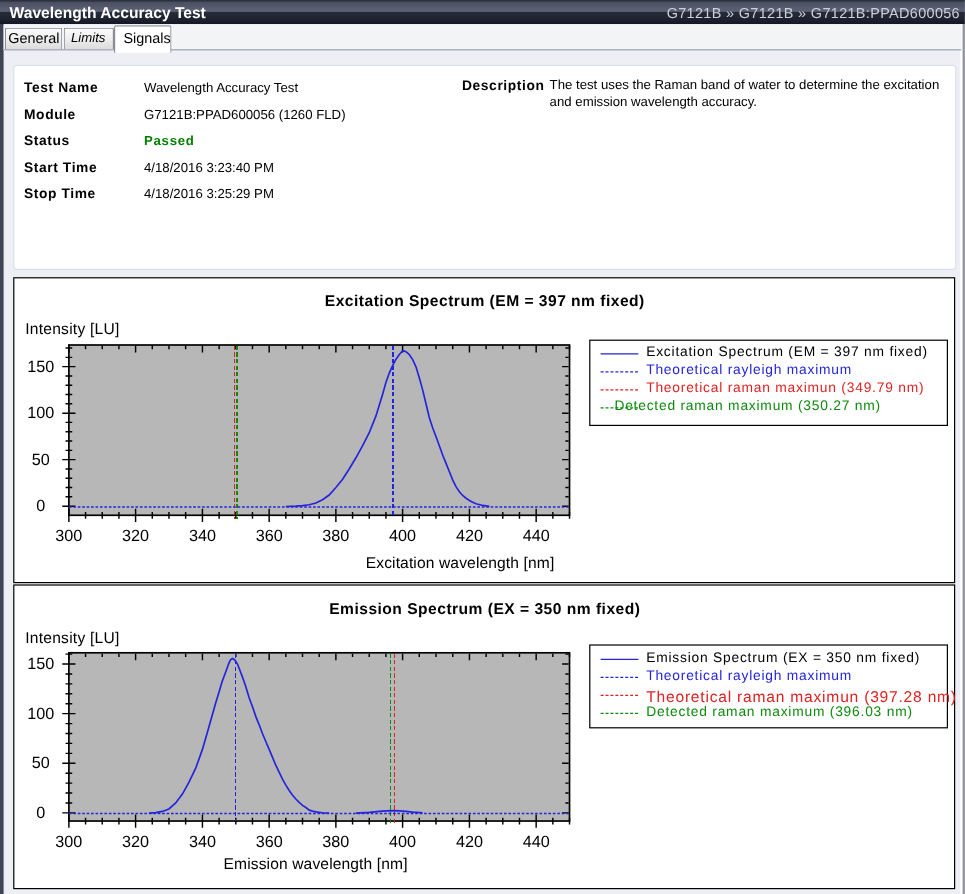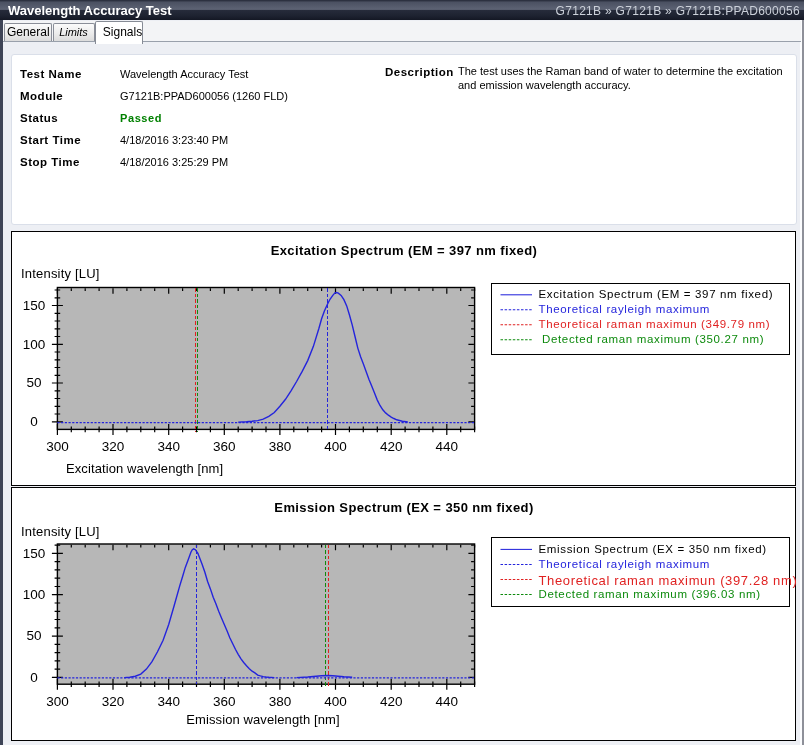--- a/index.html
+++ b/index.html
@@ -72,29 +72,29 @@
       <text x="335.5" y="705.5" font-size="13.5px" text-anchor="middle" fill="#000">400</text>
       <text x="391.2" y="705.5" font-size="13.5px" text-anchor="middle" fill="#000">420</text>
       <text x="446.8" y="705.5" font-size="13.5px" text-anchor="middle" fill="#000">440</text>
       <text x="34" y="681.7" font-size="13.5px" text-anchor="middle" fill="#000">0</text>
       <text x="34" y="640.4" font-size="13.5px" text-anchor="middle" fill="#000">50</text>
       <text x="34" y="599.0" font-size="13.5px" text-anchor="middle" fill="#000">100</text>
       <text x="34" y="557.7" font-size="13.5px" text-anchor="middle" fill="#000">150</text>
     </svg>
  <div class="abs" style="left:14px;top:243px;width:780px;text-align:center;font-size:13px;letter-spacing:0.4px;font-weight:bold;color:#000;">Excitation Spectrum (EM = 397 nm fixed)</div>
  <div class="abs" style="left:21px;top:265.5px;font-size:13px;letter-spacing:0.2px;color:#000;">Intensity [LU]</div>
- <div class="abs" style="left:66px;top:461px;width:418px;text-align:left;font-size:13px;letter-spacing:0.1px;color:#000;">Excitation wavelength [nm]</div>
+ <div class="abs" style="left:44px;top:461px;width:418px;text-align:right;font-size:13px;letter-spacing:0.1px;color:#000;">Excitation wavelength [nm]</div>
  <div class="abs" style="left:14px;top:499.5px;width:780px;text-align:center;font-size:13px;letter-spacing:0.4px;font-weight:bold;color:#000;">Emission Spectrum (EX = 350 nm fixed)</div>
  <div class="abs" style="left:21px;top:524px;font-size:13px;letter-spacing:0.2px;color:#000;">Intensity [LU]</div>
  <div class="abs" style="left:54px;top:712px;width:418px;text-align:center;font-size:13px;letter-spacing:0.1px;color:#000;">Emission wavelength [nm]</div>
 <div class="abs" style="left:490.5px;top:282.5px;width:297px;height:70px;background:#fff;border:1px solid #000;"></div>
 <div class="abs" style="left:538.5px;top:287.5px;font-size:11.5px;letter-spacing:0.65px;color:#000;">Excitation Spectrum (EM = 397 nm fixed)</div>
 <div class="abs" style="left:538.5px;top:302.5px;font-size:11.5px;letter-spacing:0.65px;color:#2424dc;">Theoretical rayleigh maximum</div>
 <div class="abs" style="left:538.5px;top:317.5px;font-size:11.5px;letter-spacing:0.65px;color:#e02222;">Theoretical raman maximun (349.79 nm)</div>
-<div class="abs" style="left:542px;top:332.5px;font-size:11.5px;letter-spacing:0.65px;color:#0d8a0d;">Detected raman maximum (350.27 nm)</div>
+<div class="abs" style="left:512px;top:332.5px;font-size:11.5px;letter-spacing:0.65px;color:#0d8a0d;">Detected raman maximum (350.27 nm)</div>
 <svg class="abs" style="left:490.5px;top:282.5px;" width="299" height="72" viewBox="0 0 299 72">
       <line x1="9.5" y1="11.8" x2="41" y2="11.8" stroke="#2424dc" stroke-width="1.05"></line>
       <line x1="9.5" y1="26.8" x2="41" y2="26.8" stroke="#2424dc" stroke-width="1.05" stroke-dasharray="2.5,1.6"></line>
       <line x1="9.5" y1="41.8" x2="41" y2="41.8" stroke="#e02222" stroke-width="1.05" stroke-dasharray="2.5,1.6"></line>
       <line x1="9.5" y1="56.8" x2="41" y2="56.8" stroke="#0d8a0d" stroke-width="1.05" stroke-dasharray="2.5,1.6"></line>
     </svg>
 <div class="abs" style="left:490.5px;top:537px;width:297px;height:68px;background:#fff;border:1px solid #000;"></div>
 <div class="abs" style="left:538.5px;top:542.6px;font-size:11.5px;letter-spacing:0.65px;color:#000;">Emission Spectrum (EX = 350 nm fixed)</div>
 <div class="abs" style="left:538.5px;top:557.6px;font-size:11.5px;letter-spacing:0.65px;color:#2424dc;">Theoretical rayleigh maximum</div>
 <div class="abs" style="left:538.5px;top:572.6px;font-size:13px;letter-spacing:0.65px;color:#e02222;">Theoretical raman maximun (397.28 nm)</div>

